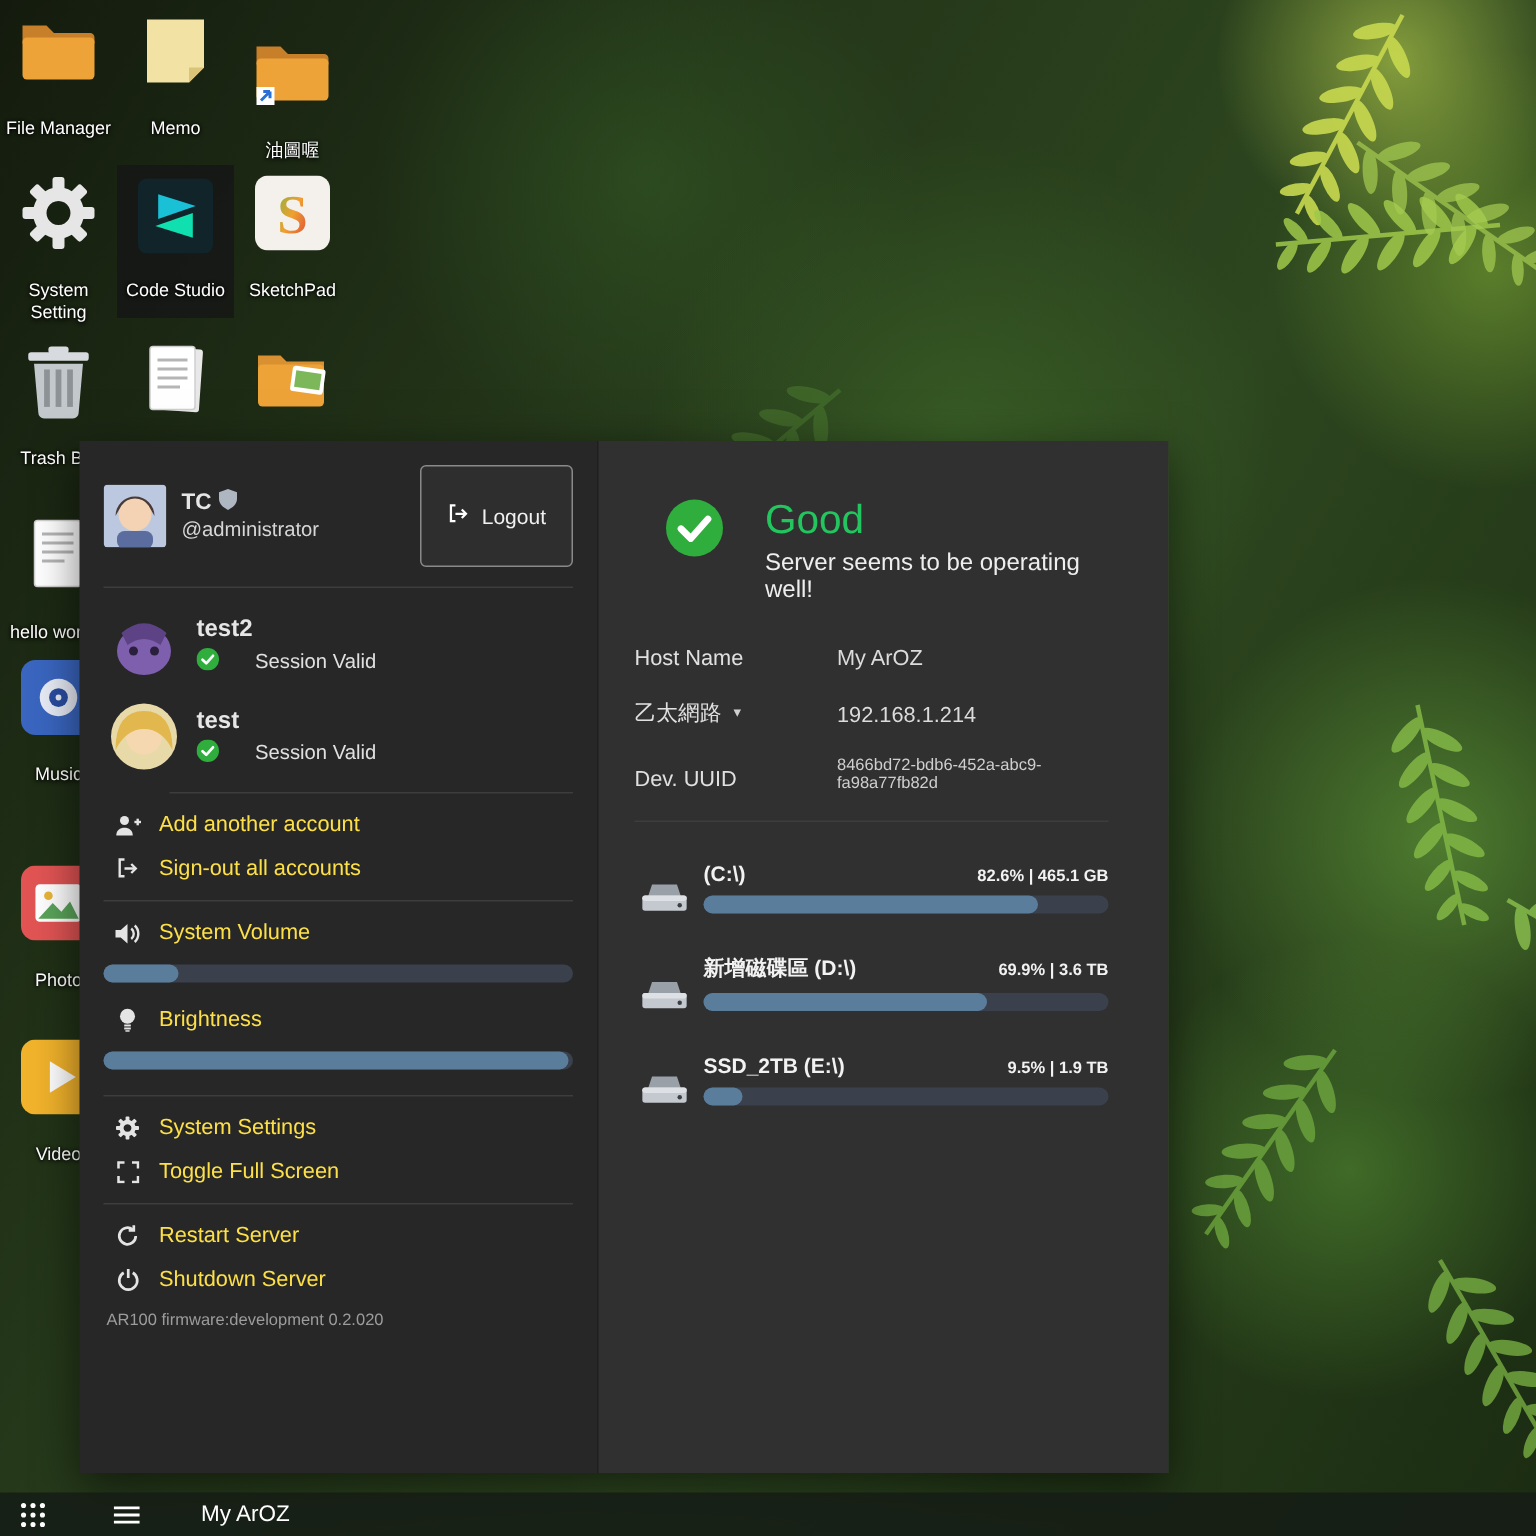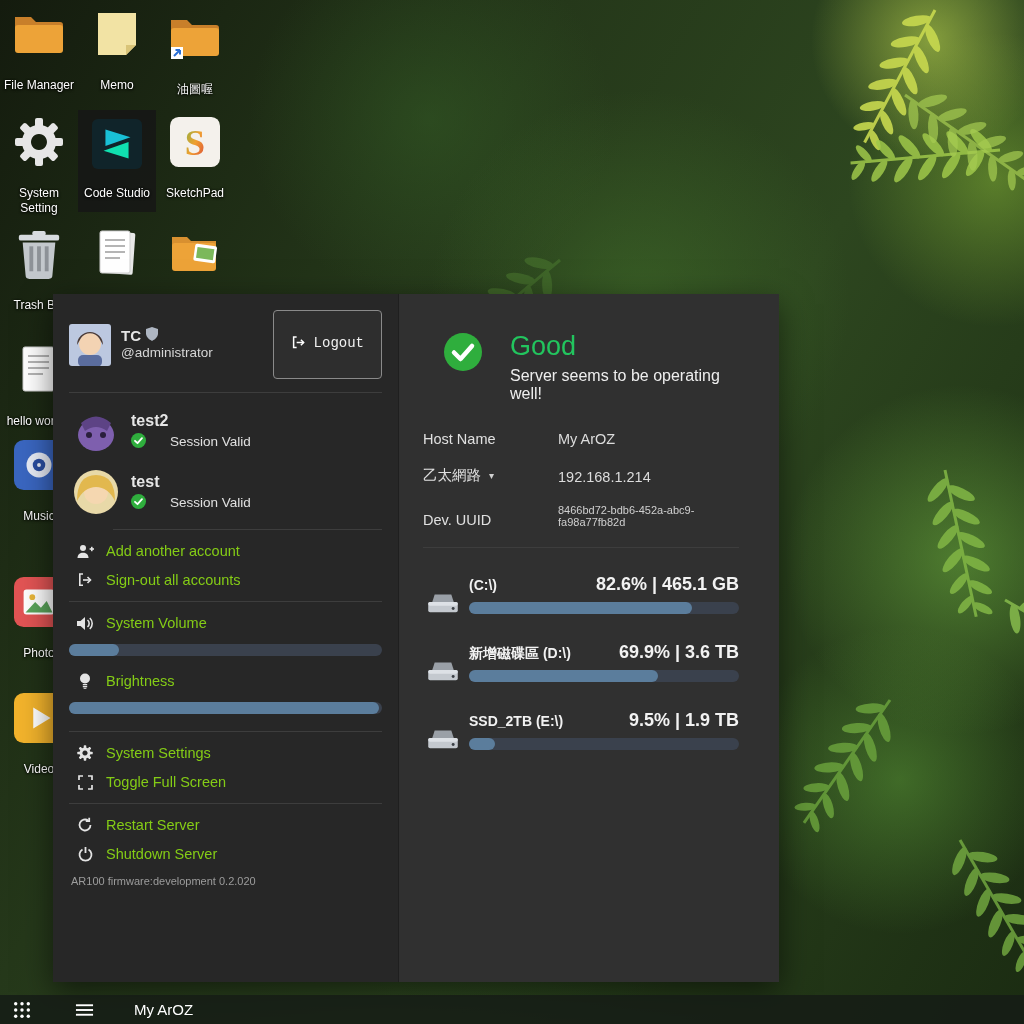--- a/index.html
+++ b/index.html
@@ -33,31 +33,31 @@
   .panel-right { flex:1; background:#303030; border-left:1px solid #1f1f1f; padding:34px 40px 20px 24px; overflow:hidden; }
 
   .divider { border:none; border-top:1px solid #3d3d3d; margin:13px 0; }
   .divider.short { margin-left:44px; }
 
   .user-row { display:flex; align-items:center; gap:10px; }
   .user-avatar { width:42px; height:42px; border-radius:3px; overflow:hidden; flex:0 0 auto; }
   .user-names { line-height:1.25; }
   .user-name { font-size:15px; font-weight:bold; display:flex; align-items:center; gap:5px; }
   .user-handle { font-size:13.5px; color:#d6d6d6; }
-  .logout-btn { margin-left:auto; display:flex; gap:8px; padding:24px 17px;
+  .logout-btn { margin-left:auto; display:flex; align-items:center; gap:8px; padding:24px 17px;
                 background:#2e2e2e; border:1px solid #8a8a8a; border-radius:4px; color:#f0f0f0;
-                font-size:14px; cursor:pointer;font-family:Liberation Mono, monospace; }
+                font-size:14px; cursor:pointer; }
 
   .account-row { display:flex; align-items:center; gap:12px; margin:15px 0 14px 4px; cursor:pointer; }
   .account-avatar { width:46px; height:46px; flex:0 0 auto; }
   .account-name { font-size:16px; font-weight:bold; line-height:1.2; }
   .account-status { display:flex; align-items:center; gap:24px; font-size:13.5px; color:#e0e0e0; margin-top:2px; }
 
   .menu-row { display:flex; align-items:flex-end; gap:11px; margin:13px 0 13px 6px; font-size:14.5px;
-              color:#84cc16; cursor:pointer; }
+              color:#fde047; cursor:pointer; }
   .menu-icon { width:20px; display:flex; justify-content:center; flex:0 0 auto; }
 
   .slider { position:relative; width:313px; height:12px; border-radius:6px; background:#3a414d;
             margin:9px 0 6px 0; cursor:pointer; }
   .slider .fill { position:absolute; left:0; top:0; bottom:0; border-radius:6px; background:#5b7d9c; }
 
   .firmware { font-size:11px; color:#9c9c9c; margin:10px 0 0 2px; }
 
   
   .status-row { display:flex; align-items:flex-start; gap:27px; margin:4px 0 28px 20px; }
@@ -68,21 +68,21 @@
   .info-label { width:135px; color:#e0e0e0; flex:0 0 auto; display:flex; align-items:center; gap:8px; }
   .info-value { color:#dcdcdc; }
   .info-value.small { font-size:11px; color:#cfcfcf; }
   .caret { font-size:10px; color:#cfcfcf; }
 
   .disk-row { display:flex; align-items:flex-end; gap:6px; margin-bottom:28px; }
   .disk-icon-col { width:40px; flex:0 0 auto; display:flex; justify-content:center; padding-bottom:0; }
   .disk-body { flex:1; }
   .disk-head { display:flex; justify-content:space-between; align-items:baseline; margin-bottom:7px; }
   .disk-name { font-size:14px; font-weight:bold; color:#f2f2f2; }
-  .disk-usage { font-size:18px; font-weight:bold; color:#f2f2f2; }
+  .disk-usage { font-size:11px; font-weight:bold; color:#f2f2f2; }
   .disk-bar { position:relative; height:12px; border-radius:6px; background:#3a414d; }
   .disk-bar .fill { position:absolute; left:0; top:0; bottom:0; border-radius:6px; background:#5b7d9c; }
 
   
   .taskbar { position:absolute; left:0; bottom:0; width:1024px; height:29px;
              background:rgba(22,28,22,.88); display:flex; align-items:center; color:#fff; }
   .tb-btn { width:44px; height:29px; display:flex; align-items:center; justify-content:center; cursor:pointer; }
   .tb-btn.menu { margin-left:18px; }
   .tb-title { margin-left:28px; font-size:15px; }
 </style>
@@ -135,21 +135,21 @@
   <div class="icon-cell" style="left:78px;top:6px">
     <div class="icon-art">
       <svg width="46" height="46" viewBox="0 0 46 46">
         <path d="M4 2 h38 v32 l-10 10 H4 Z" fill="#f2e3a4"></path>
         <path d="M42 34 l-10 10 v-10 Z" fill="#d9c478"></path>
       </svg>
     </div>
     <div class="icon-label">Memo</div>
   </div>
 
-  <div class="icon-cell" style="left:156px;top:10px">
+  <div class="icon-cell" style="left:156px;top:21px">
     <div class="icon-art">
       <svg width="54" height="46" viewBox="0 0 54 46">
         <path d="M3 5 h16 l5 5 h24 a3 3 0 0 1 3 3 v4 H3 Z" fill="#c87f2a"></path>
         <rect x="3" y="13" width="48" height="28" rx="3" fill="#eda338"></rect>
         <rect x="3" y="32" width="12" height="12" fill="#ffffff"></rect>
         <path d="M6 41 l6 -6 M12 35 h-4.5 M12 35 v4.5" stroke="#2a6fd4" stroke-width="2" fill="none"></path>
       </svg>
     </div>
     <div class="icon-label">油圖喔</div>
   </div>

